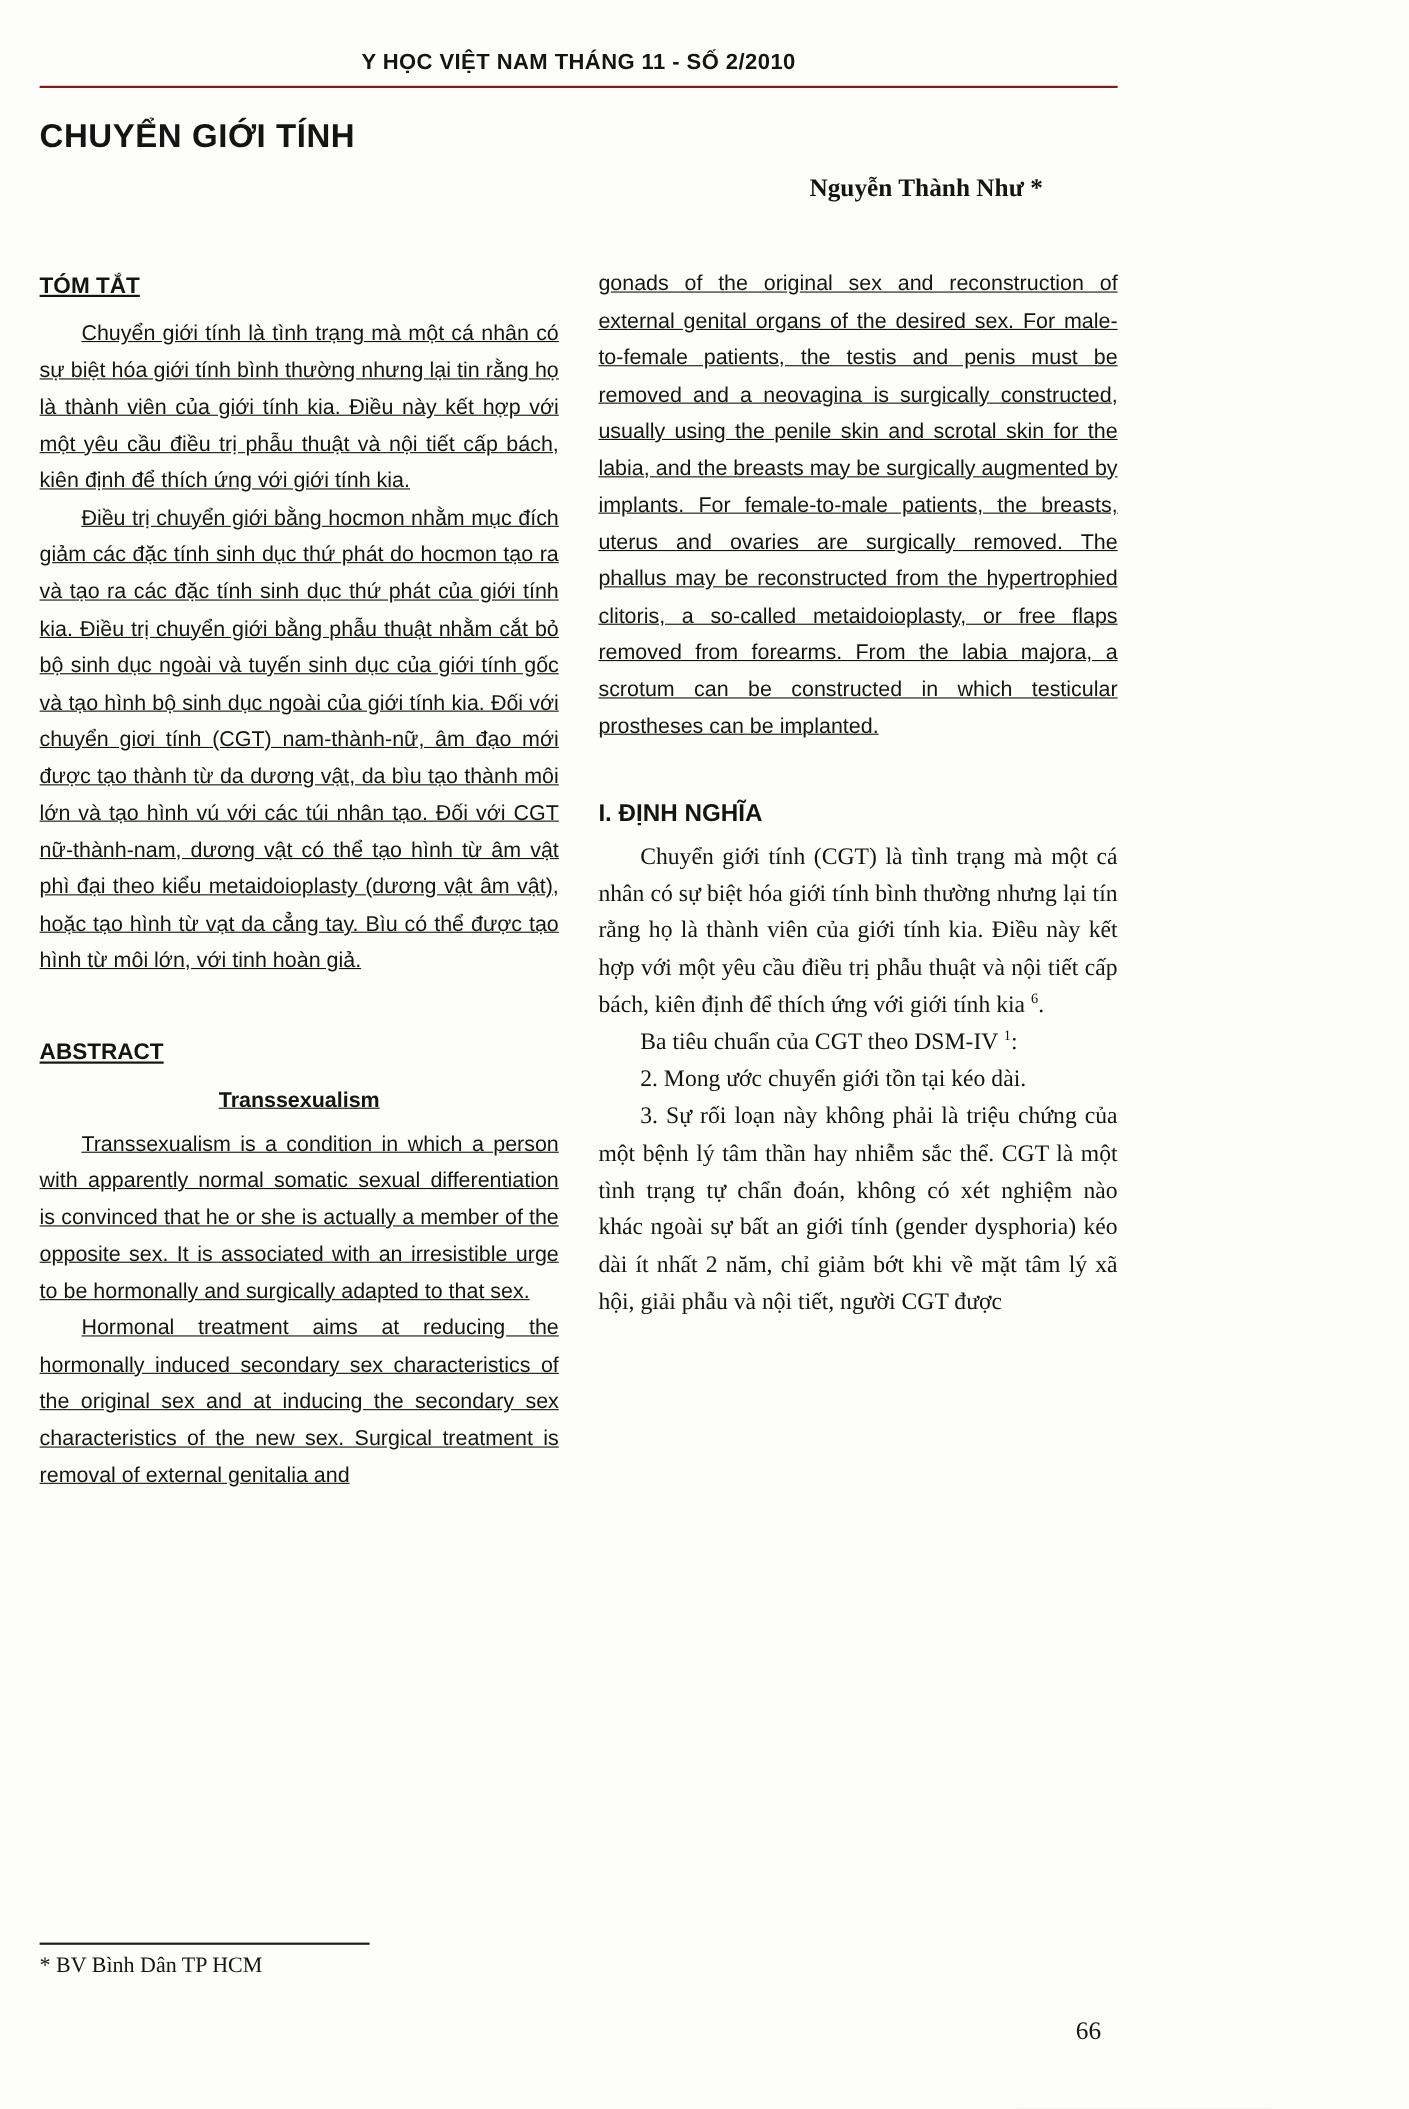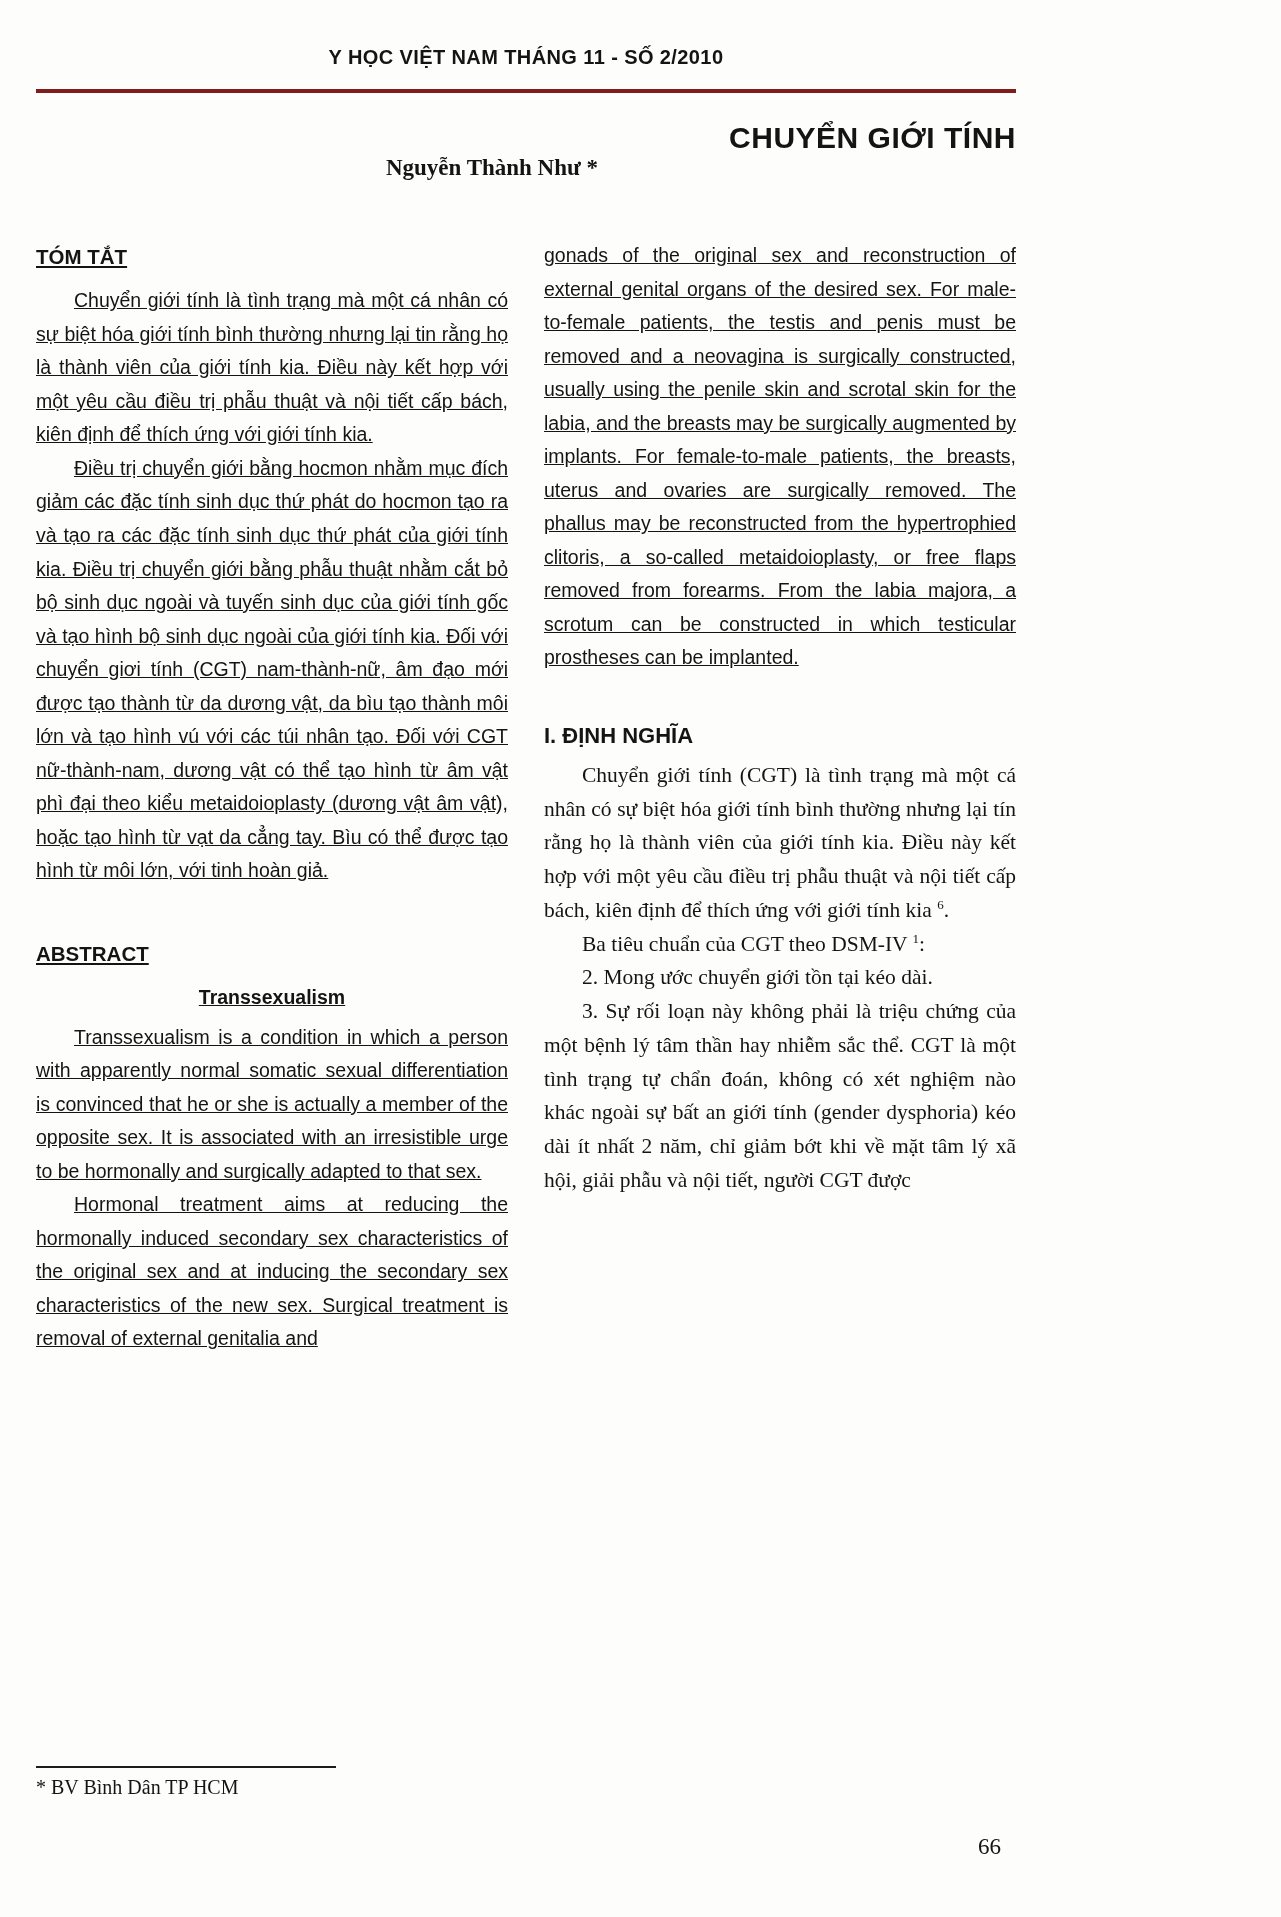--- a/index.html
+++ b/index.html
@@ -14,40 +14,40 @@
     width: 1281px; height: 1917px;
     background: #fdfdfb;
     padding: 46px 0 0 36px;
     overflow: hidden;
   }
   .content { width: 980px; }
 
   
   .running-head {
     text-align: center;
-    border-bottom: 4px solid #7f1d1d;
-    padding-bottom: 20px;
+    border-bottom: 2px solid #7f1d1d;
+    padding-bottom: 9px;
   }
   .running-head .jtext {
     font-weight: bold;
     font-size: 20px;
     letter-spacing: 0.4px;
   }
 
   .article-title {
-    text-align: right;
+    text-align: left;
     font-size: 30px;
     font-weight: bold;
     letter-spacing: 0.5px;
     margin-top: 28px;
   }
   .author-line {
-    text-align: center;
+    text-align: right;
     padding-right: 68px;
-    margin-top: 0;
+    margin-top: 16px;
     font-family: "Liberation Serif", serif;
     font-weight: bold;
     font-size: 23px;
   }
 
   
   .columns { display: flex; gap: 36px; margin-top: 58px; }
   .col { width: 472px; }
 
   .sans-body { font-size: 19.5px; line-height: 1.72; text-align: justify; text-decoration: underline; }

